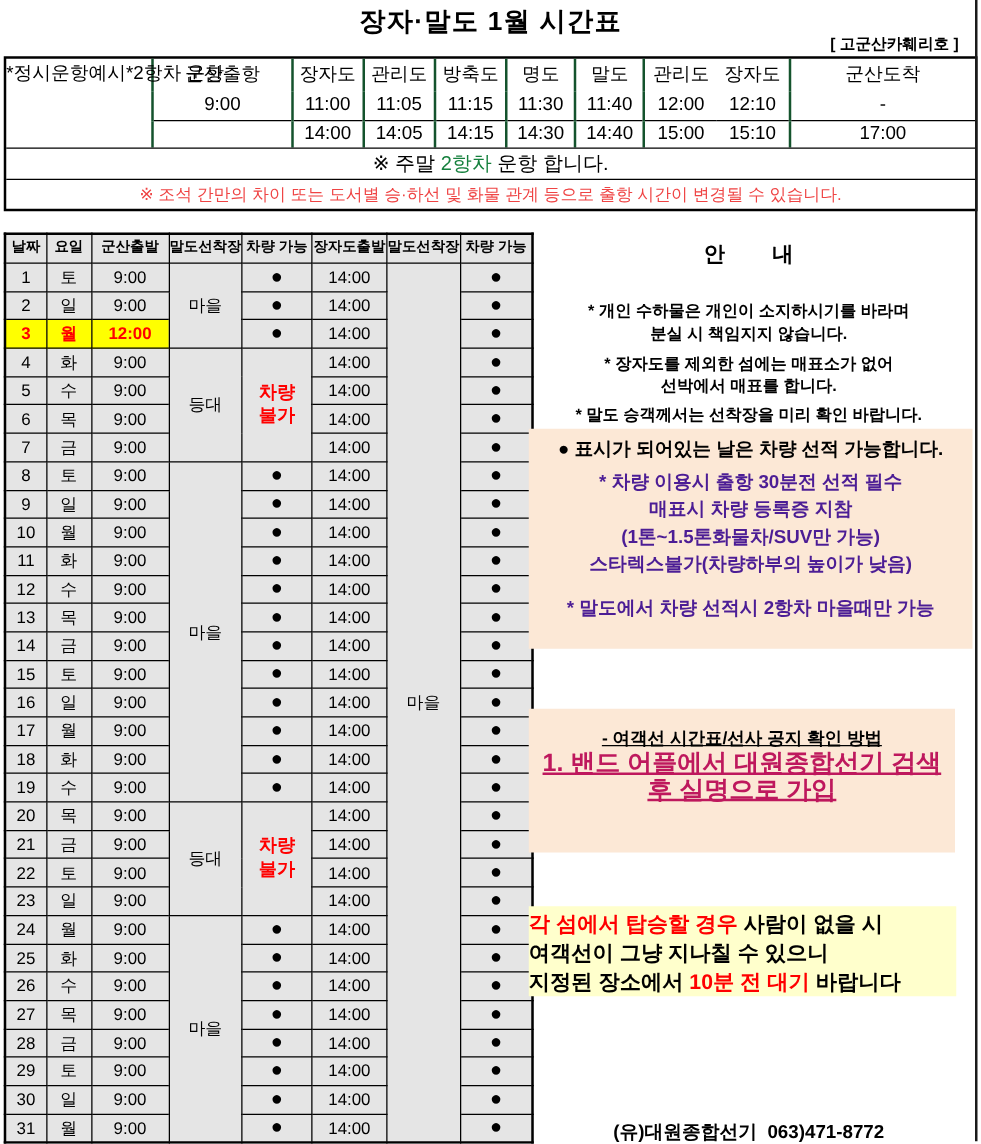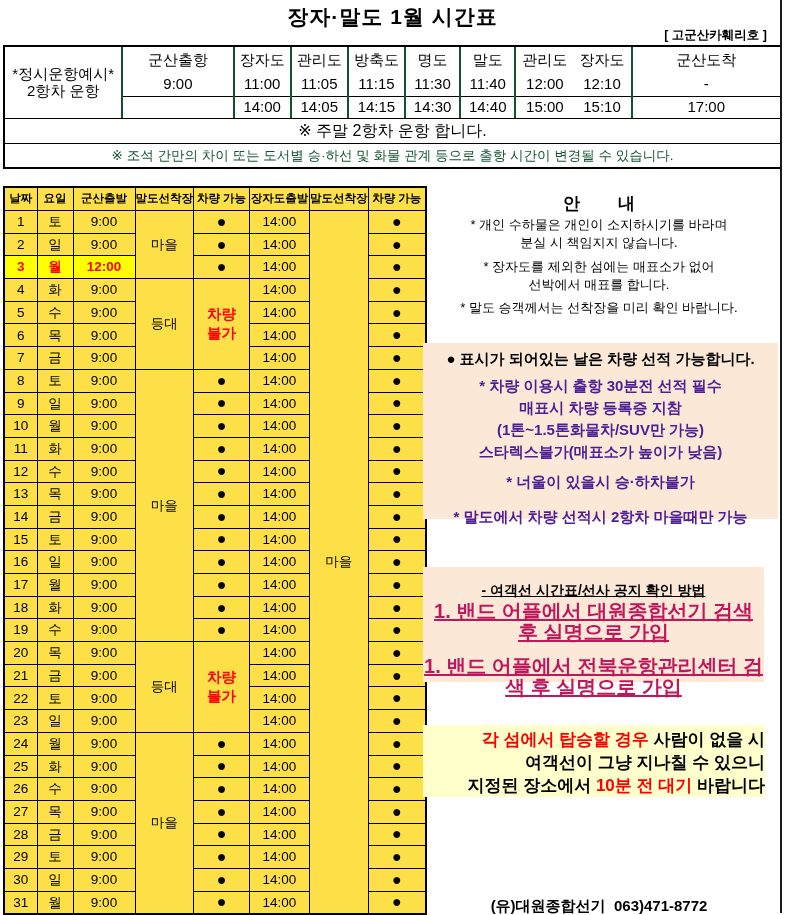--- a/index.html
+++ b/index.html
@@ -18,59 +18,59 @@
   
   #topbox { left:3px; top:45px; width:779px; border:2px solid #000; box-sizing:border-box; background:#fff; }
   table.top { border-collapse:collapse; table-layout:fixed; width:100%; }
   .top th, .top td { border-left:2px solid #14532d; text-align:center; padding:0;
                      font-size:15px; font-weight:normal; line-height:1.1; overflow:visible; white-space:nowrap; }
   .top .noleft { border-left:none; }
   .top .rowA th { height:26px; vertical-align:middle; }
   .top .rowB td { height:23px; border-bottom:1px solid #000; }
   .top .rowC td { height:21px; }
   .top td.lcell { border-left:none; border-bottom:none; vertical-align:middle; }
-  .lcell .inner { display:flex; flex-direction:column; justify-content:center; height:64px; }
+  .lcell .inner { display:flex; flex-direction:row; justify-content:flex-start; height:64px; }
   .notice { border-top:1.5px solid #000; height:24px; display:flex; align-items:center; justify-content:center; }
   .notice span { white-space:pre; }
   #notice1 { font-size:16px; }
-  #notice1 .red { color:#000000; }
-  #notice2 { font-size:13.5px; color:#14532d; height:23px; }
+  #notice1 .red { color:#15803d; }
+  #notice2 { font-size:13.5px; color:#ef4444; height:23px; }
 
   
   #daily { left:3px; top:186px; border-collapse:collapse; table-layout:fixed;
-           border:2px solid #000; background:#fde047; }
+           border:2px solid #000; background:#e5e5e5; }
   #daily th, #daily td { border:1px solid #000; text-align:center; padding:0;
                          line-height:1; vertical-align:middle; overflow:visible; }
   #daily th { font-size:11.5px; font-weight:bold; height:22px; white-space:nowrap; }
   #daily td { font-size:13.5px; height:21.7px; }
   #daily td.dotcell { font-size:16px; }
   #daily td.hl { background:#FFFF00; color:#ff0000; font-weight:bold; }
   #daily td.noveh { color:#ff0000; font-weight:bold; font-size:14.5px; line-height:1.3; }
 
   
   #guide-title { left:420px; top:192px; width:358px; text-align:center;
                  font-size:17px; font-weight:bold; white-space:pre; }
   .gpara { left:420px; width:358px; text-align:center; font-size:13px;
-           font-weight:400; line-height:18px; }
+           font-weight:700; line-height:18px;margin-top:24px; }
   #p1 { top:216px; } #p2 { top:258px; } #p3 { top:299px; }
 
   #vehicle-box { left:423px; top:343px; width:355px; height:176px; background:#FCE8D6;
                  box-sizing:border-box; text-align:center; padding-top:7px; }
   .vb-head { font-size:15px; font-weight:bold; margin-bottom:6px; }
   .vb-red  { color:#4c1d95; font-size:15px; font-weight:bold; line-height:22px; }
   .vb-gap1 { margin-top:8px; } .vb-gap2 { margin-top:13px; }
 
   #band-box { left:423px; top:567px; width:341px; height:115px; background:#FCE8D6;
               box-sizing:border-box; text-align:center; padding-top:13px; }
   .bb-black { font-size:14px; font-weight:bold; text-decoration:underline; line-height:21px; }
   .bb-red   { color:#be185d; font-size:20px; font-weight:bold; text-decoration:underline;
               line-height:21px; margin-bottom:13px; }
 
   #warning-box { left:423px; top:725px; width:342px; height:72px; background:#FFFFCC;
-                 box-sizing:border-box; text-align:right; font-size:17px; font-weight:bold;
+                 box-sizing:border-box; text-align:left; font-size:17px; font-weight:bold;
                  line-height:23px; padding-top:3px; }
   #warning-box span { white-space:pre; }
   #warning-box .red { color:#ff0000; }
 
   #contacts { left:420px; top:851px; width:358px; text-align:center;
               font-size:15px; font-weight:600; line-height:22px; white-space:pre; }
 
   #right-border { left:780px; top:0; width:2px; height:913px; background:#1a1a1a; }
 </style>
 </head>
@@ -437,29 +437,27 @@
 </div>
 <div class="abs gpara" id="p3">
   <div>* 말도 승객께서는 선착장을 미리 확인 바랍니다.</div>
 </div>
 
 <div class="abs" id="vehicle-box">
   <div class="vb-head">● 표시가 되어있는 날은 차량 선적 가능합니다.</div>
   <div class="vb-red">* 차량 이용시 출항 30분전 선적 필수</div>
   <div class="vb-red">매표시 차량 등록증 지참</div>
   <div class="vb-red">(1톤~1.5톤화물차/SUV만 가능)</div>
-  <div class="vb-red">스타렉스불가(매표소가 높이가 낮음)</div>
-  <div class="vb-red vb-gap1">* 너울이 있을시 승·하차불가</div>
+  <div class="vb-red">스타렉스불가(차량하부의 높이가 낮음)</div>
   <div class="vb-red vb-gap2">* 말도에서 차량 선적시 2항차 마을때만 가능</div>
 </div>
 
 <div class="abs" id="band-box">
   <div class="bb-black">- 여객선 시간표/선사 공지 확인 방법</div>
   <div class="bb-red">1. 밴드 어플에서 대원종합선기 검색 후 실명으로 가입</div>
-  <div class="bb-red">1. 밴드 어플에서 전북운항관리센터 검색 후 실명으로 가입</div>
 </div>
 
 <div class="abs" id="warning-box">
   <div><span class="red">각 섬에서 탑승할 경우</span><span> 사람이 없을 시</span></div>
   <div><span>여객선이 그냥 지나칠 수 있으니</span></div>
   <div><span>지정된 장소에서 </span><span class="red">10분 전 대기</span><span> 바랍니다</span></div>
 </div>
 
 <div class="abs" id="contacts">
   <div>(유)대원종합선기  063)471-8772</div>

